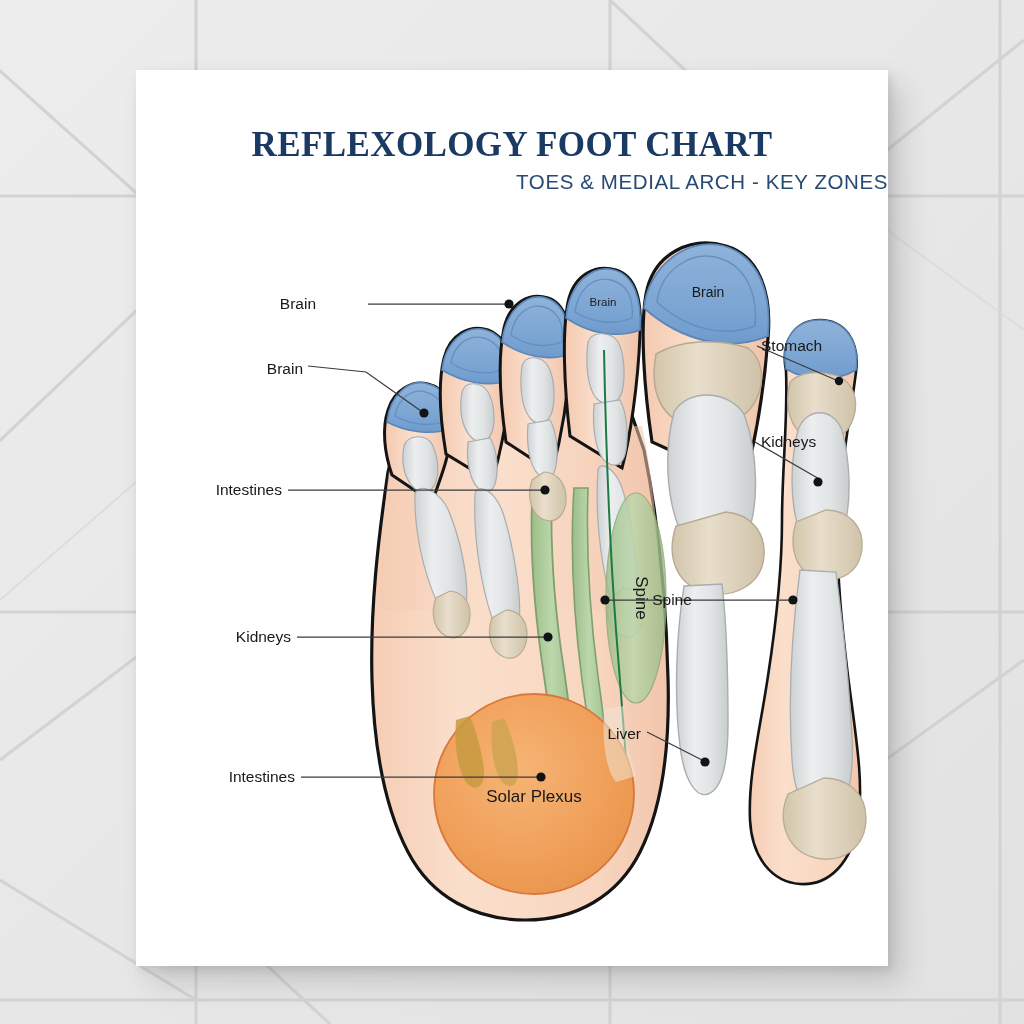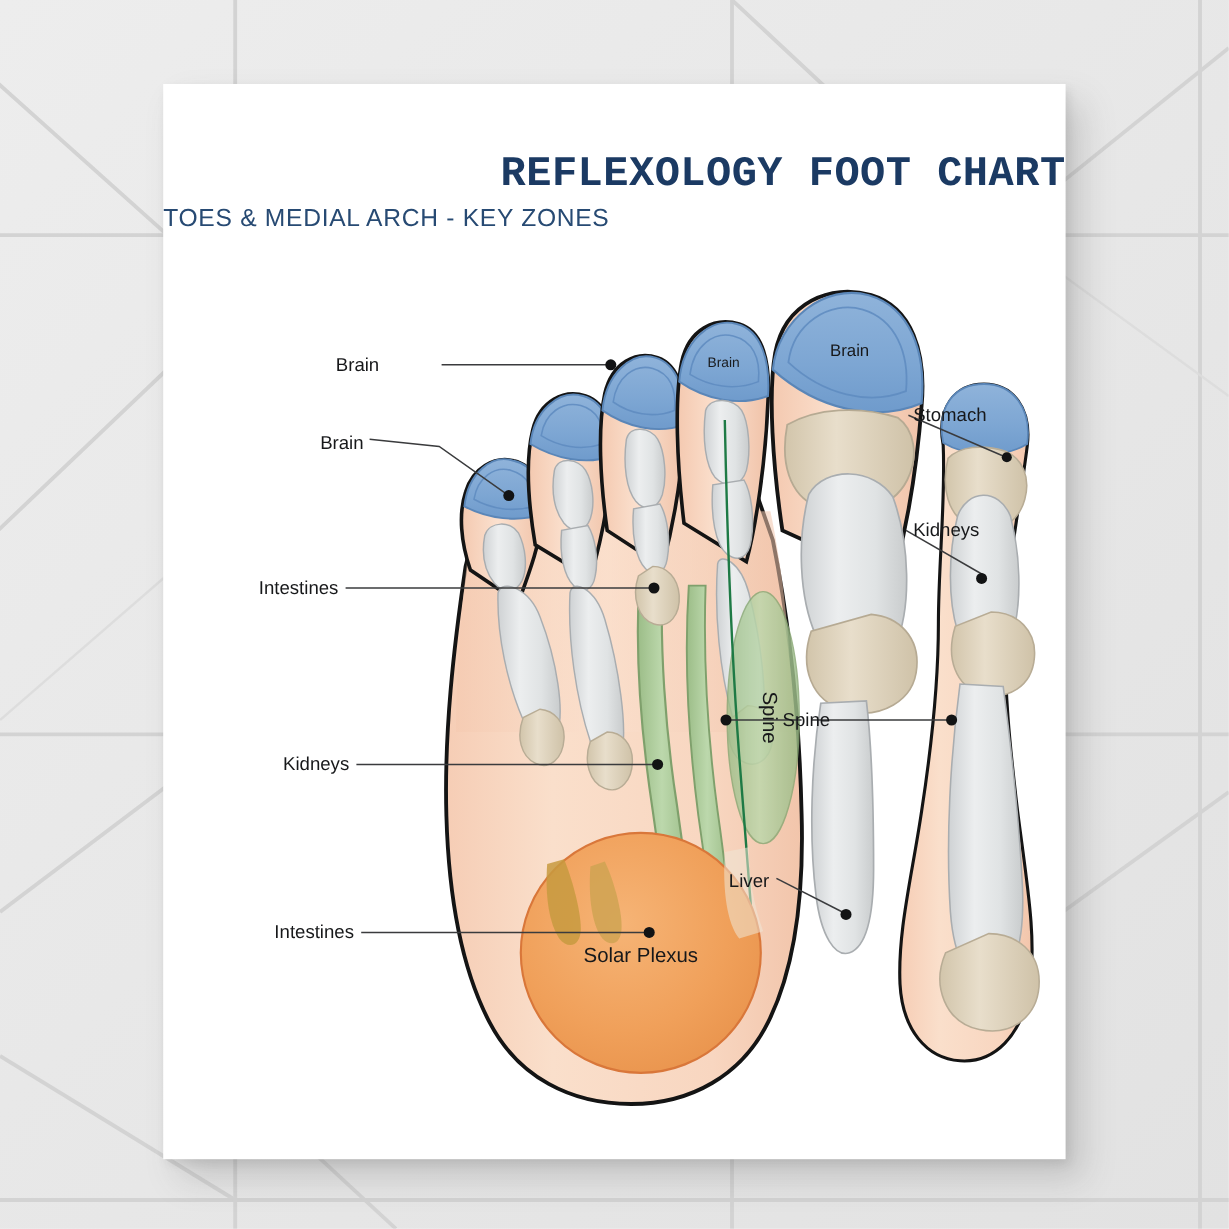--- a/index.html
+++ b/index.html
@@ -37,33 +37,33 @@
     box-shadow: 14px 16px 26px rgba(80,80,80,0.22),
                 3px 4px 8px rgba(80,80,80,0.14);
   }
 
   
   #title {
     position: absolute;
     left: 0;
     top: 55px;
     width: 752px;
-    text-align: right;
+    text-align: center;
     font-size: 35px;
     font-weight: 700;
     letter-spacing: 0.4px;
     color: #1b3a63;
-    font-family: Liberation Mono, monospace;
+    font-family: Liberation Serif, serif;
   }
   #subtitle {
     position: absolute;
     left: 0;
     top: 100px;
     width: 752px;
-    text-align: left;
+    text-align: right;
     font-size: 20.5px;
     font-weight: 400;
     letter-spacing: 0.6px;
     color: #274a73;
     font-family: "Liberation Sans", sans-serif;
   }
 
   
   #art {
     position: absolute;

